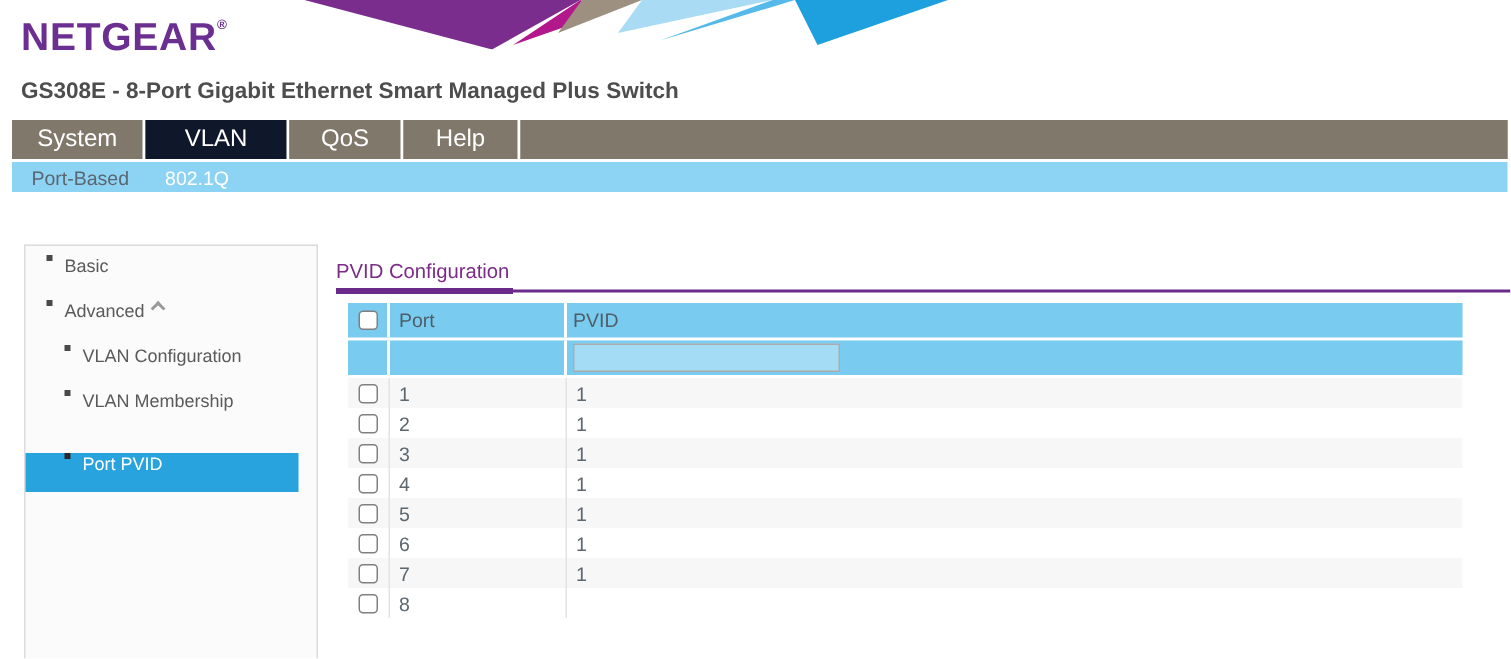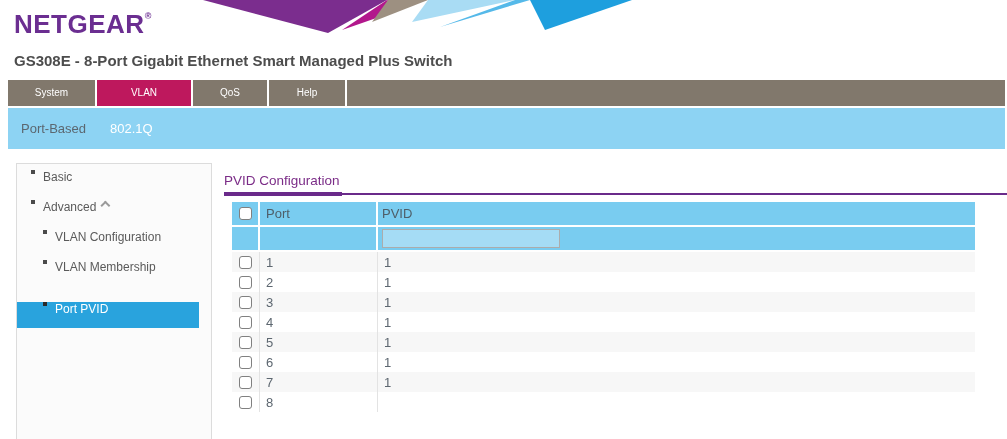--- a/index.html
+++ b/index.html
@@ -12,27 +12,27 @@
           font-size: 26px; letter-spacing: 0.5px; }
   .logo sup { font-size: 9px; vertical-align: 14px; }
   .banner { position: absolute; left: 192px; top: 0; width: 440px; height: 33px; }
   .page-title { position: absolute; left: 14px; top: 52px; font-size: 15px;
                 font-weight: bold; color: #4D4D4D; }
 
   
   .nav { position: absolute; left: 8px; top: 80px; width: 997px; height: 26px;
          background: #81786C; display: flex; }
   .nav-tab { height: 26px; line-height: 26px; text-align: center; color: #fff;
-             font-size: 10px; background: #81786C; border-right: 2px solid #fff;
+             font-size: 16px; background: #81786C; border-right: 2px solid #fff;
              cursor: pointer; }
-  .nav-tab.active { background: #be185d; }
+  .nav-tab.active { background: #0f172a; }
   .nav-fill { flex: 1; background: #81786C; }
 
   
-  .subnav { position: absolute; left: 8px; top: 108px; width: 997px; height: 41px;
+  .subnav { position: absolute; left: 8px; top: 108px; width: 997px; height: 20px;
             background: #8DD3F3; display: flex; align-items: center;
             padding-left: 13px; gap: 24px; }
   .subnav-item { font-size: 13px; color: #5B6770; cursor: pointer; }
   .subnav-item.active { color: #fff; }
 
   
   .sidebar { position: absolute; left: 16px; top: 163px; width: 196px; height: 276px;
              background: #FBFBFB; border: 1px solid #DCDCDC; border-bottom: none;
              padding-top: 6px; }
   .side-item { height: 30px; display: flex; align-items: flex-start; font-size: 12px;

